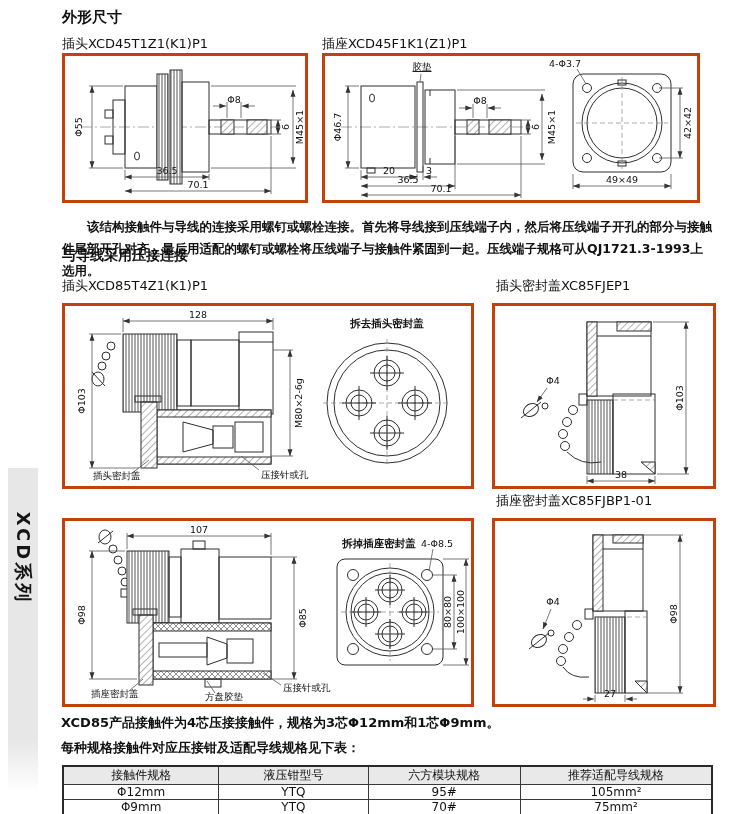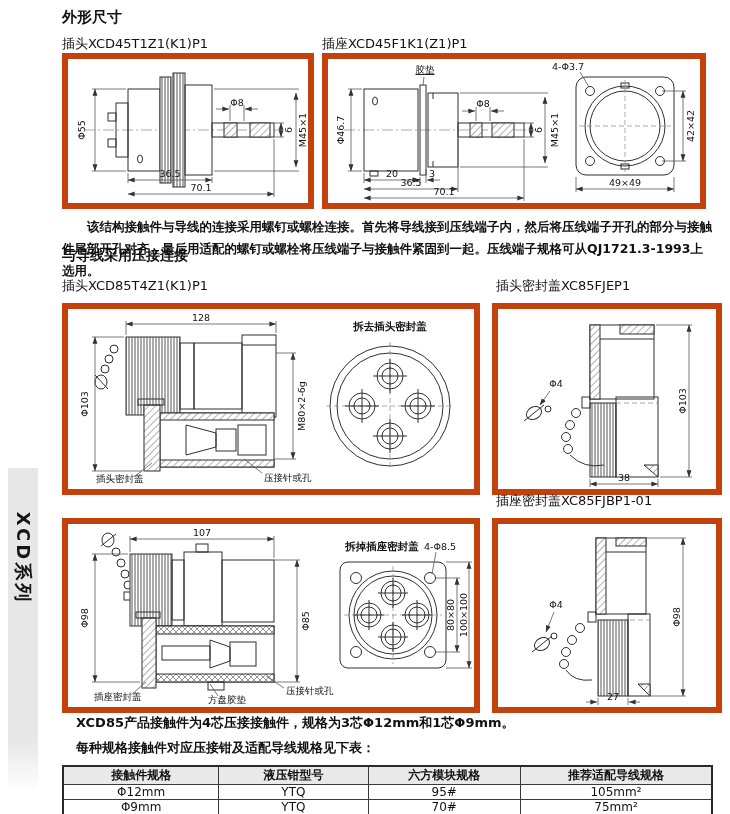--- a/index.html
+++ b/index.html
@@ -14,33 +14,33 @@
     background:linear-gradient(to bottom,#e7e7e7 0%,#e7e7e7 84%,rgba(231,231,231,0) 100%);
   }
   .sidebar-text {
     position:absolute; top:78px; left:-45px; width:120px; text-align:center;
     transform:rotate(90deg); font-size:18px; font-weight:bold; letter-spacing:3px;
     white-space:nowrap; color:#151515;
   }
   .title { position:absolute; left:62px; top:8px; font-size:15px; font-weight:bold; margin:0; }
   .h2 { position:absolute; left:62px; top:247px; font-size:14px; font-weight:bold; margin:0; }
   .lbl { position:absolute; font-size:13px; font-weight:500; white-space:nowrap; }
-  .box { position:absolute; border:6px solid #c2410c; background:#fff; overflow:hidden; }
+  .box { position:absolute; border:3px solid #c2410c; background:#fff; overflow:hidden; }
   .note {
     position:absolute; left:62px; top:203px; width:652px;
     font-size:12.5px; line-height:22px; text-indent:2em; font-weight:600;
   }
-  .bnote { position:absolute; left:76px; font-size:13px; font-weight:600; white-space:nowrap;text-align:right; }
+  .bnote { position:absolute; left:61px; font-size:13px; font-weight:600; white-space:nowrap;text-align:right; }
   .spec-table {
     position:absolute; left:62px; top:765px; width:651px;
     border-collapse:collapse; font-size:12px; table-layout:fixed;
     border:2px solid #2a2a2a;
   }
   .spec-table th,.spec-table td { border:1px solid #3a3a3a; text-align:center; padding:0 2px; }
-  .spec-table th { background:#e9e9e9; font-weight:bold; height:17px; }
+  .spec-table th { background:#e9e9e9; font-weight:normal; height:17px; }
   .spec-table td { height:14px;margin-top:8px; }
   svg.draw { display:block; }
   svg .geo { stroke:#2f2f2f; stroke-width:1; fill:none; }
   svg .dim { stroke:#555; stroke-width:0.8; fill:none; }
   svg .dim-arrow { marker-start:url(#arr); marker-end:url(#arr); }
   svg .cl { stroke:#888; stroke-width:0.7; fill:none; stroke-dasharray:11 3 2 3; }
   svg .dash { stroke:#888; stroke-width:0.7; fill:none; stroke-dasharray:5 3; }
   svg text { font-size:9.5px; fill:#111; stroke:none; font-family:inherit; }
   svg text.mid { text-anchor:middle; }
   svg text.cap { font-size:10.5px; font-weight:600; }

